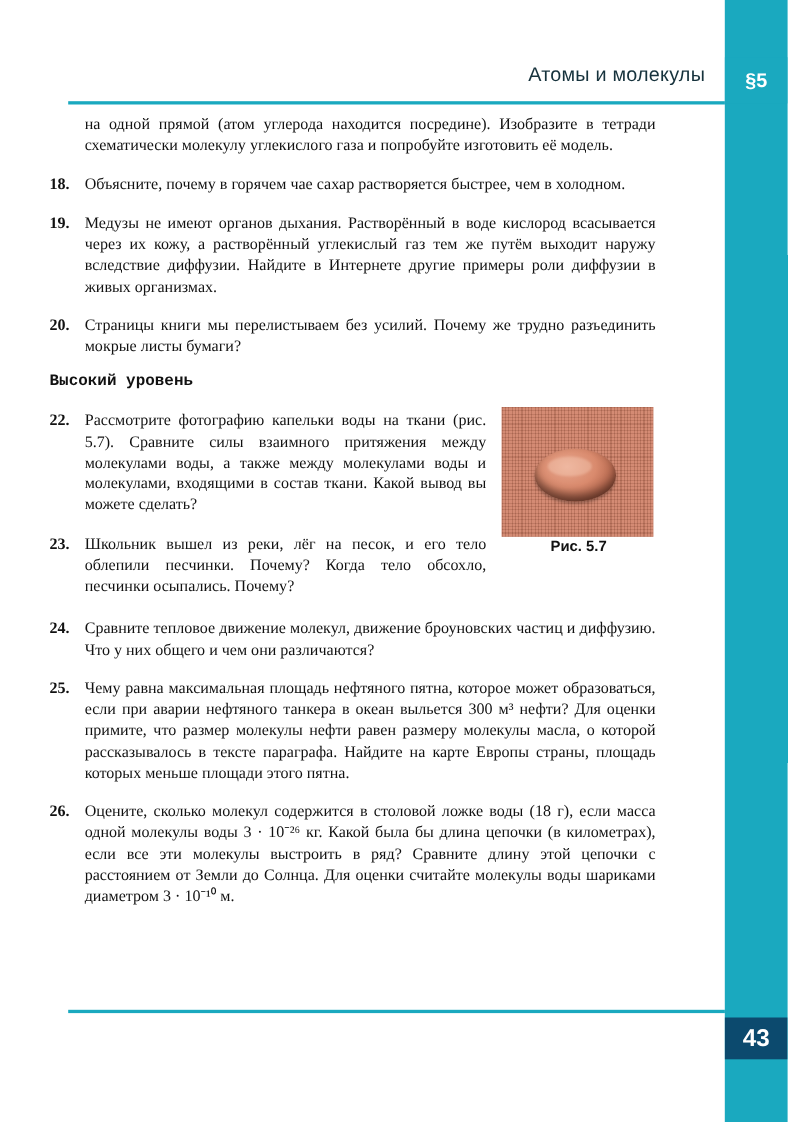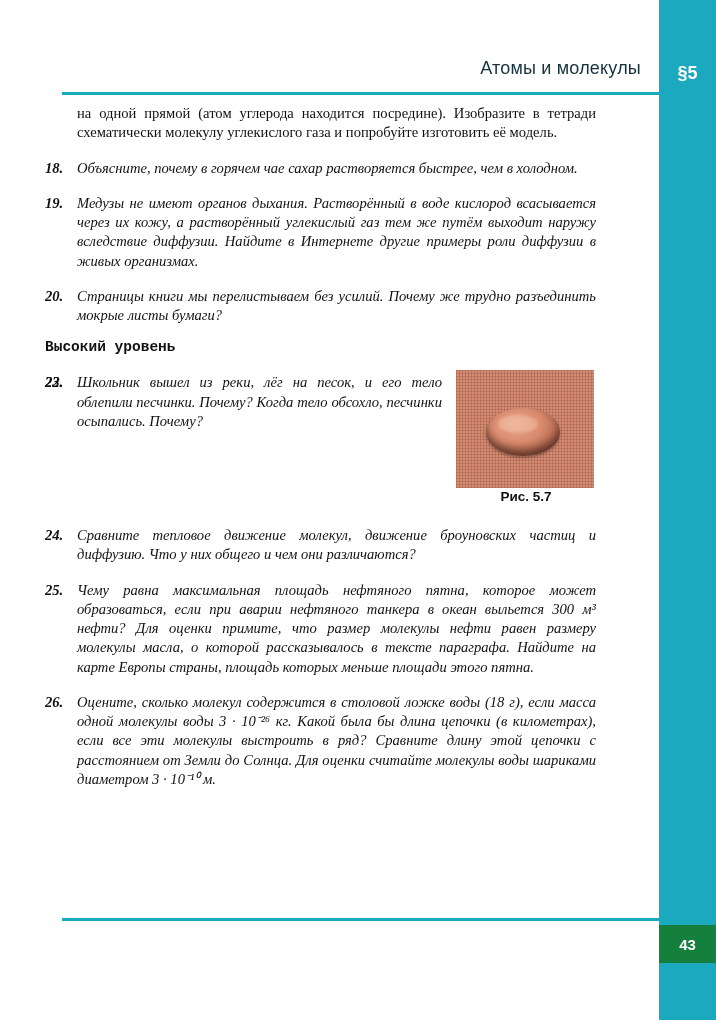--- a/index.html
+++ b/index.html
@@ -83,24 +83,24 @@
     width: 597px;
     height: 3px;
     background: #1aa9bf;
   }
   .page-num {
     position: absolute;
     right: 0;
     top: 925px;
     width: 57px;
     height: 38px;
-    background: #15803d;
+    background: #0c4a6e;
     color: #ffffff;
     font-family: "Liberation Sans", sans-serif;
-    font-size: 15px;
+    font-size: 22px;
     font-weight: bold;
     display: flex;
     align-items: center;
     justify-content: center;
   }
 
   
   .content {
     position: absolute;
     left: 45px;
@@ -115,21 +115,20 @@
     text-align: justify;
     text-indent: 0;
     margin: 0 0 2px 0;
     padding-left: 32px;
   }
   .item {
     position: relative;
     padding-left: 32px;
     margin: 16px 0 3px 0;
     text-align: justify;
-    font-style: italic;
   }
   .item .num {
     position: absolute;
     left: 0;
     top: 0;
     width: 28px;
     text-align: left;
     font-weight: bold;
   }
   .level-head {
@@ -228,20 +227,21 @@
   <div class="fig-wrap">
     <div class="fig-img">
       <div class="fig-weave"></div>
       <div class="fig-drop"></div>
     </div>
     <div class="fig-cap">Рис. 5.7</div>
   </div>
 
   <div class="item">
     <span class="num">22.</span>
+    <span>Рассмотрите фотографию капельки воды на ткани (рис. 5.7). Сравните силы взаимного притяжения между молекулами воды, а также между молекулами воды и молекулами, входящими в состав ткани. Какой вывод вы можете сделать?</span>
   </div>
 
   <div class="item">
     <span class="num">23.</span>
     <span>Школьник вышел из реки, лёг на песок, и его тело облепили песчинки. Почему? Когда тело обсохло, песчинки осыпались. Почему?</span>
   </div>
 
   <div class="clear"></div>
 
   <div class="item">

